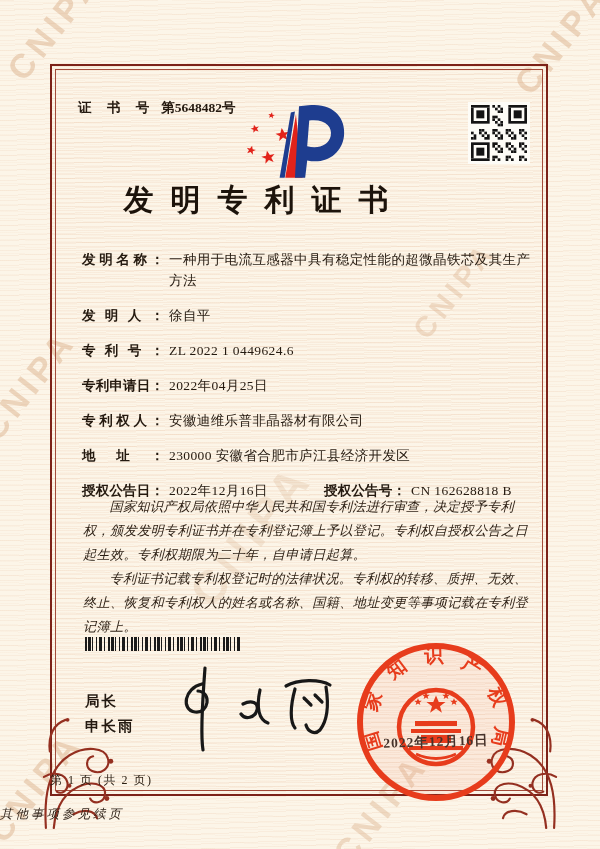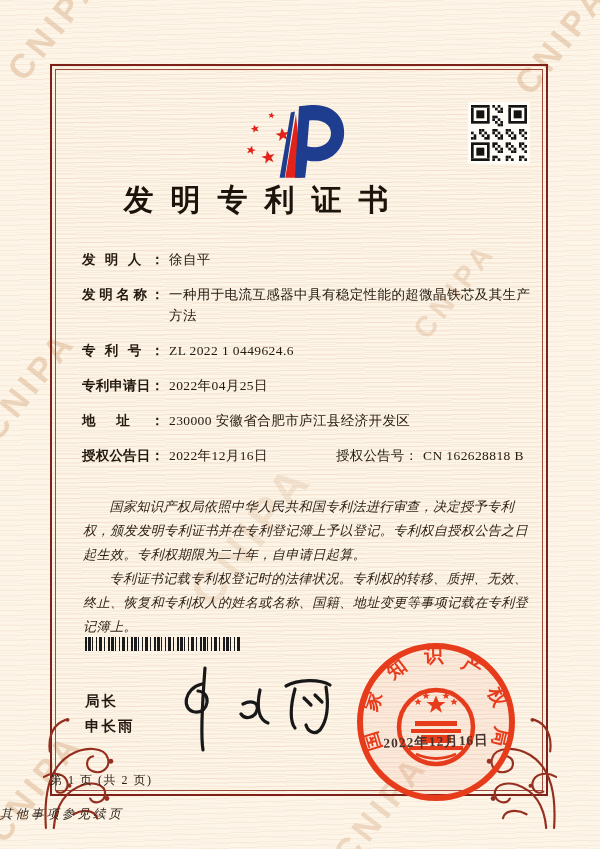--- a/index.html
+++ b/index.html
@@ -55,21 +55,21 @@
   
   .fields{position:absolute;left:82px;top:249px;width:452px;font-size:13.5px;}
   .frow{display:flex;line-height:21px;margin-bottom:14px;}
   .flabel{
     flex:0 0 82px;width:82px;font-weight:700;
     text-align:justify;text-align-last:justify;
     letter-spacing:0;
   }
   .fvalue{margin-left:5px;letter-spacing:0.4px;font-weight:500;}
   .frow.dual .v1{width:152px;flex:0 0 152px;}
-  .frow.dual .flabel2{flex:0 0 82px;width:82px;font-weight:400;text-align:justify;text-align-last:justify;margin-left:15px;}
+  .frow.dual .flabel2{flex:0 0 82px;width:82px;font-weight:700;text-align:justify;text-align-last:justify;margin-left:3px;}
   
   .body-text{
     position:absolute;left:83px;top:495px;width:447px;
     font-size:13.2px;line-height:24px;font-style:italic;letter-spacing:0.3px;
     color:#2a1d12;
   }
   .body-text p{margin:0;text-indent:2em;}
   
   .barcode{
     position:absolute;left:85px;top:637px;width:156px;height:14px;
@@ -141,20 +141,23 @@
       <path d="M10,40 C8,24 14,12 26,8"></path>
     </g>
     <g fill="#942f20">
       <circle cx="72" cy="50" r="2.5"></circle>
         <circle cx="68" cy="88" r="2.5"></circle>
         <circle cx="30" cy="75" r="2"></circle>
         <circle cx="28" cy="8" r="2"></circle>
     </g>
   </svg>
 
+  <div class="cert-no">
+    <span class="lbl">证 书 号</span><span>第5648482号</span>
+  </div>
 
   <svg class="logo" viewBox="0 0 120 90">
     <defs>
       <path id="st" d="M0,-10 L2.9,-3.1 L10,-3.1 L4.2,1.2 L6.2,8.1 L0,3.8 L-6.2,8.1 L-4.2,1.2 L-10,-3.1 L-2.9,-3.1 Z"></path>
     </defs>
     <g fill="#e2231a">
       <use href="#st" transform="translate(18,36) scale(0.42) rotate(-15)"></use>
       <use href="#st" transform="translate(34,23) scale(0.32) rotate(10)"></use>
       <use href="#st" transform="translate(45,42) scale(0.68) rotate(-8)"></use>
       <use href="#st" transform="translate(14,57) scale(0.46) rotate(14)"></use>
@@ -263,34 +266,38 @@
       <rect x="20" y="12" width="1" height="1" fill="#141414"></rect>
       <rect x="20" y="15" width="1" height="1" fill="#141414"></rect>
       <rect x="20" y="17" width="1" height="1" fill="#141414"></rect>
       <rect x="20" y="20" width="1" height="1" fill="#141414"></rect>
     </svg>
 
   <div class="title">发明专利证书</div>
 
   <div class="fields">
     <div class="frow">
+      <span class="flabel">发明名称：</span>
+      <span class="fvalue">一种用于电流互感器中具有稳定性能的超微晶铁芯及其生产方法</span>
+    </div>
+    <div class="frow">
       <span class="flabel">发明人：</span>
       <span class="fvalue">徐自平</span>
     </div>
     <div class="frow">
-      <span class="flabel">发明名称：</span>
-      <span class="fvalue">一种用于电流互感器中具有稳定性能的超微晶铁芯及其生产方法</span>
-    </div>
-    <div class="frow">
       <span class="flabel">专利号：</span>
       <span class="fvalue">ZL 2022 1 0449624.6</span>
     </div>
     <div class="frow">
       <span class="flabel">专利申请日：</span>
       <span class="fvalue">2022年04月25日</span>
+    </div>
+    <div class="frow">
+      <span class="flabel">专利权人：</span>
+      <span class="fvalue">安徽迪维乐普非晶器材有限公司</span>
     </div>
     <div class="frow">
       <span class="flabel">地址：</span>
       <span class="fvalue">230000 安徽省合肥市庐江县经济开发区</span>
     </div>
     <div class="frow dual">
       <span class="flabel">授权公告日：</span>
       <span class="fvalue v1">2022年12月16日</span>
       <span class="flabel2">授权公告号：</span>
       <span class="fvalue">CN 162628818 B</span>

